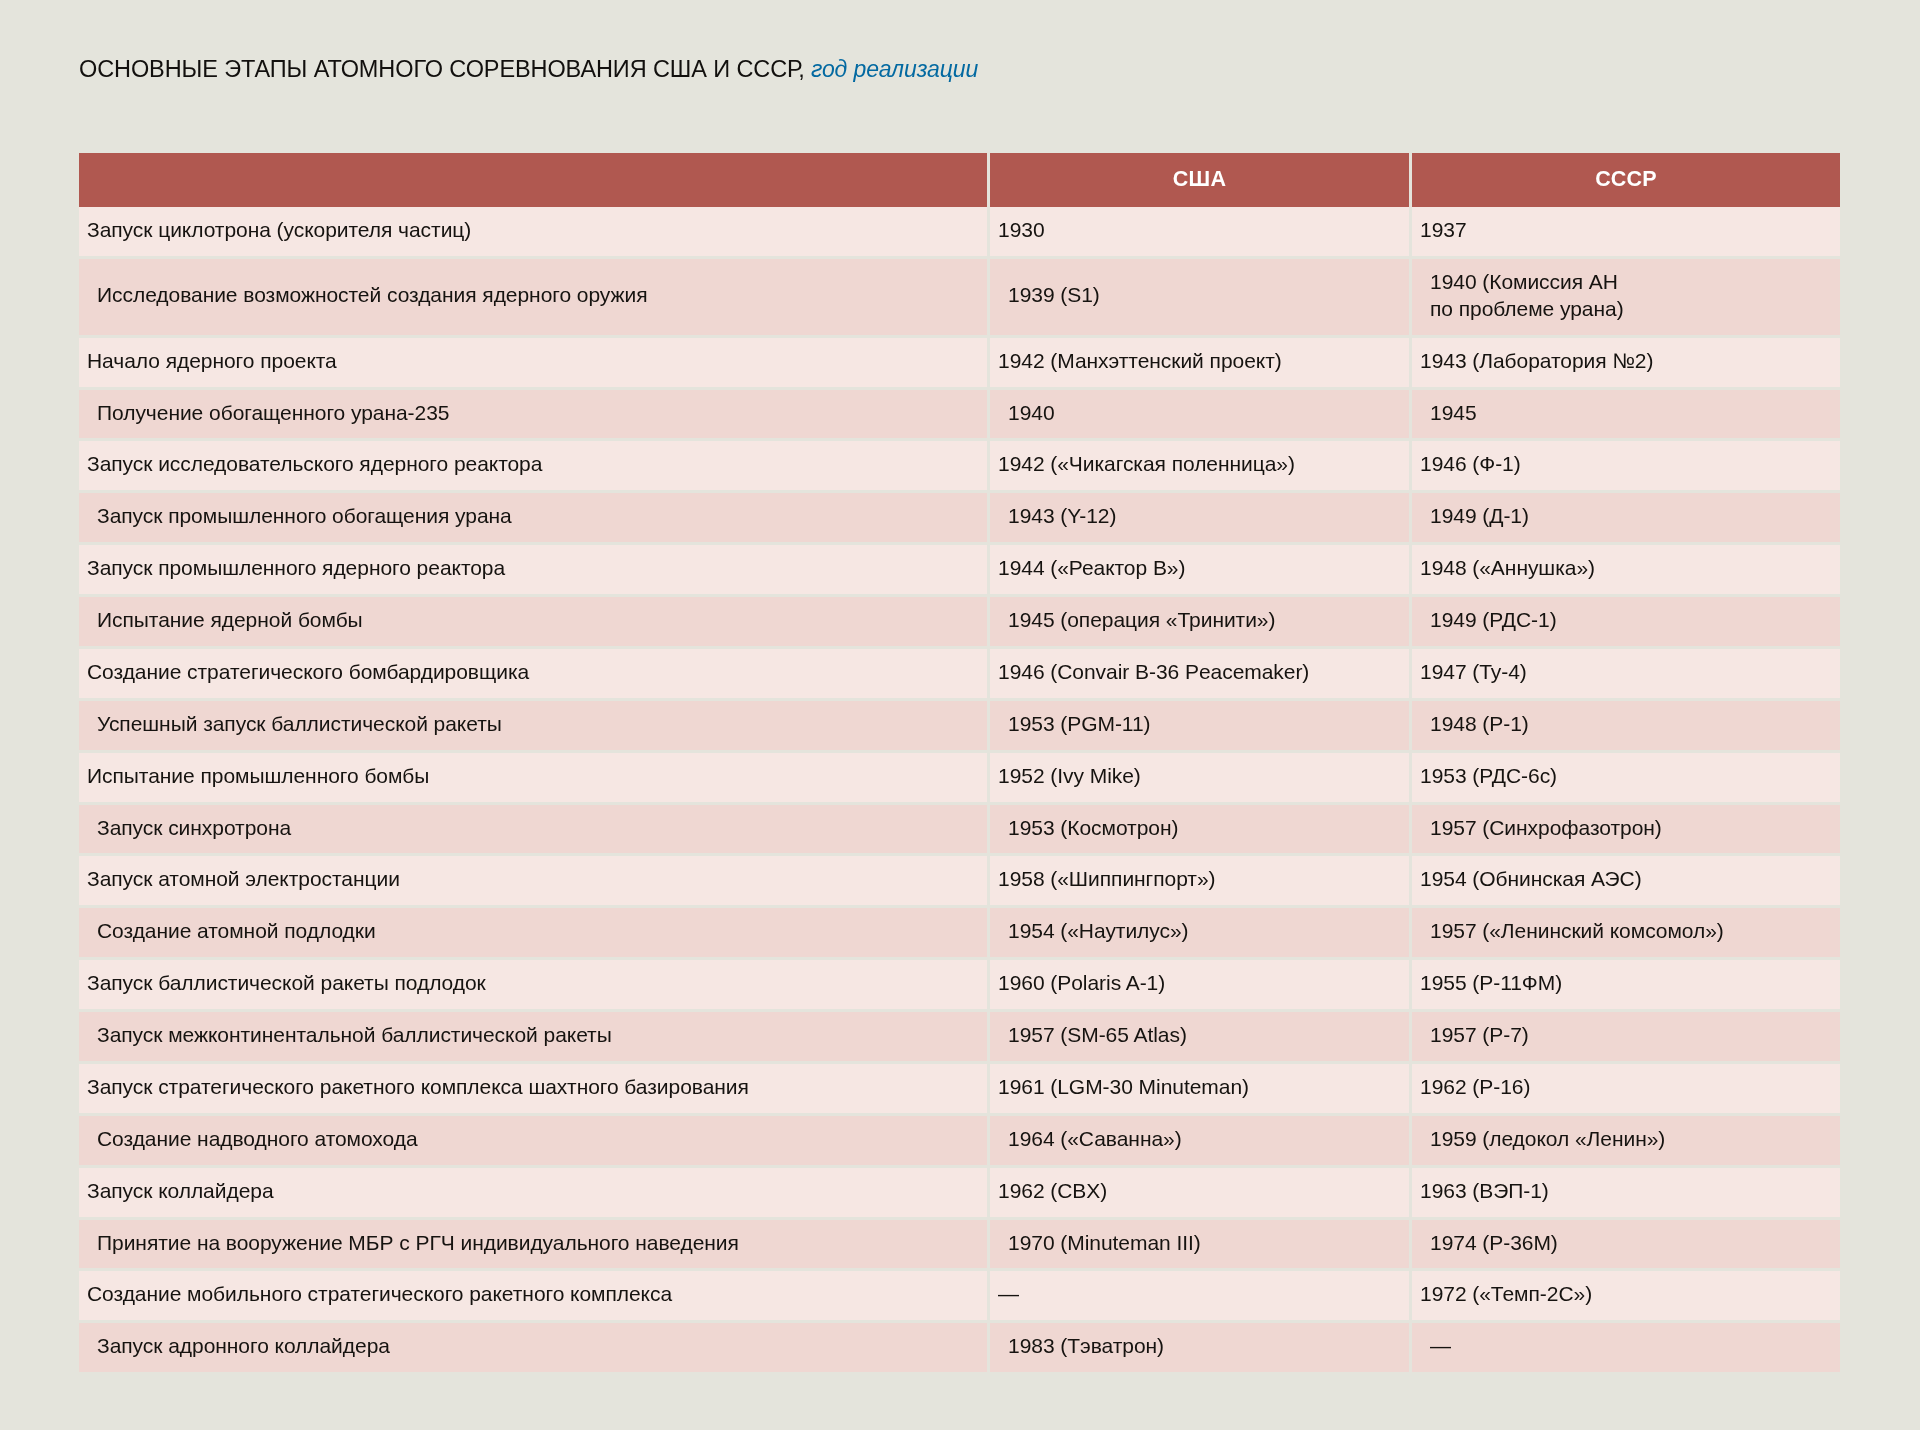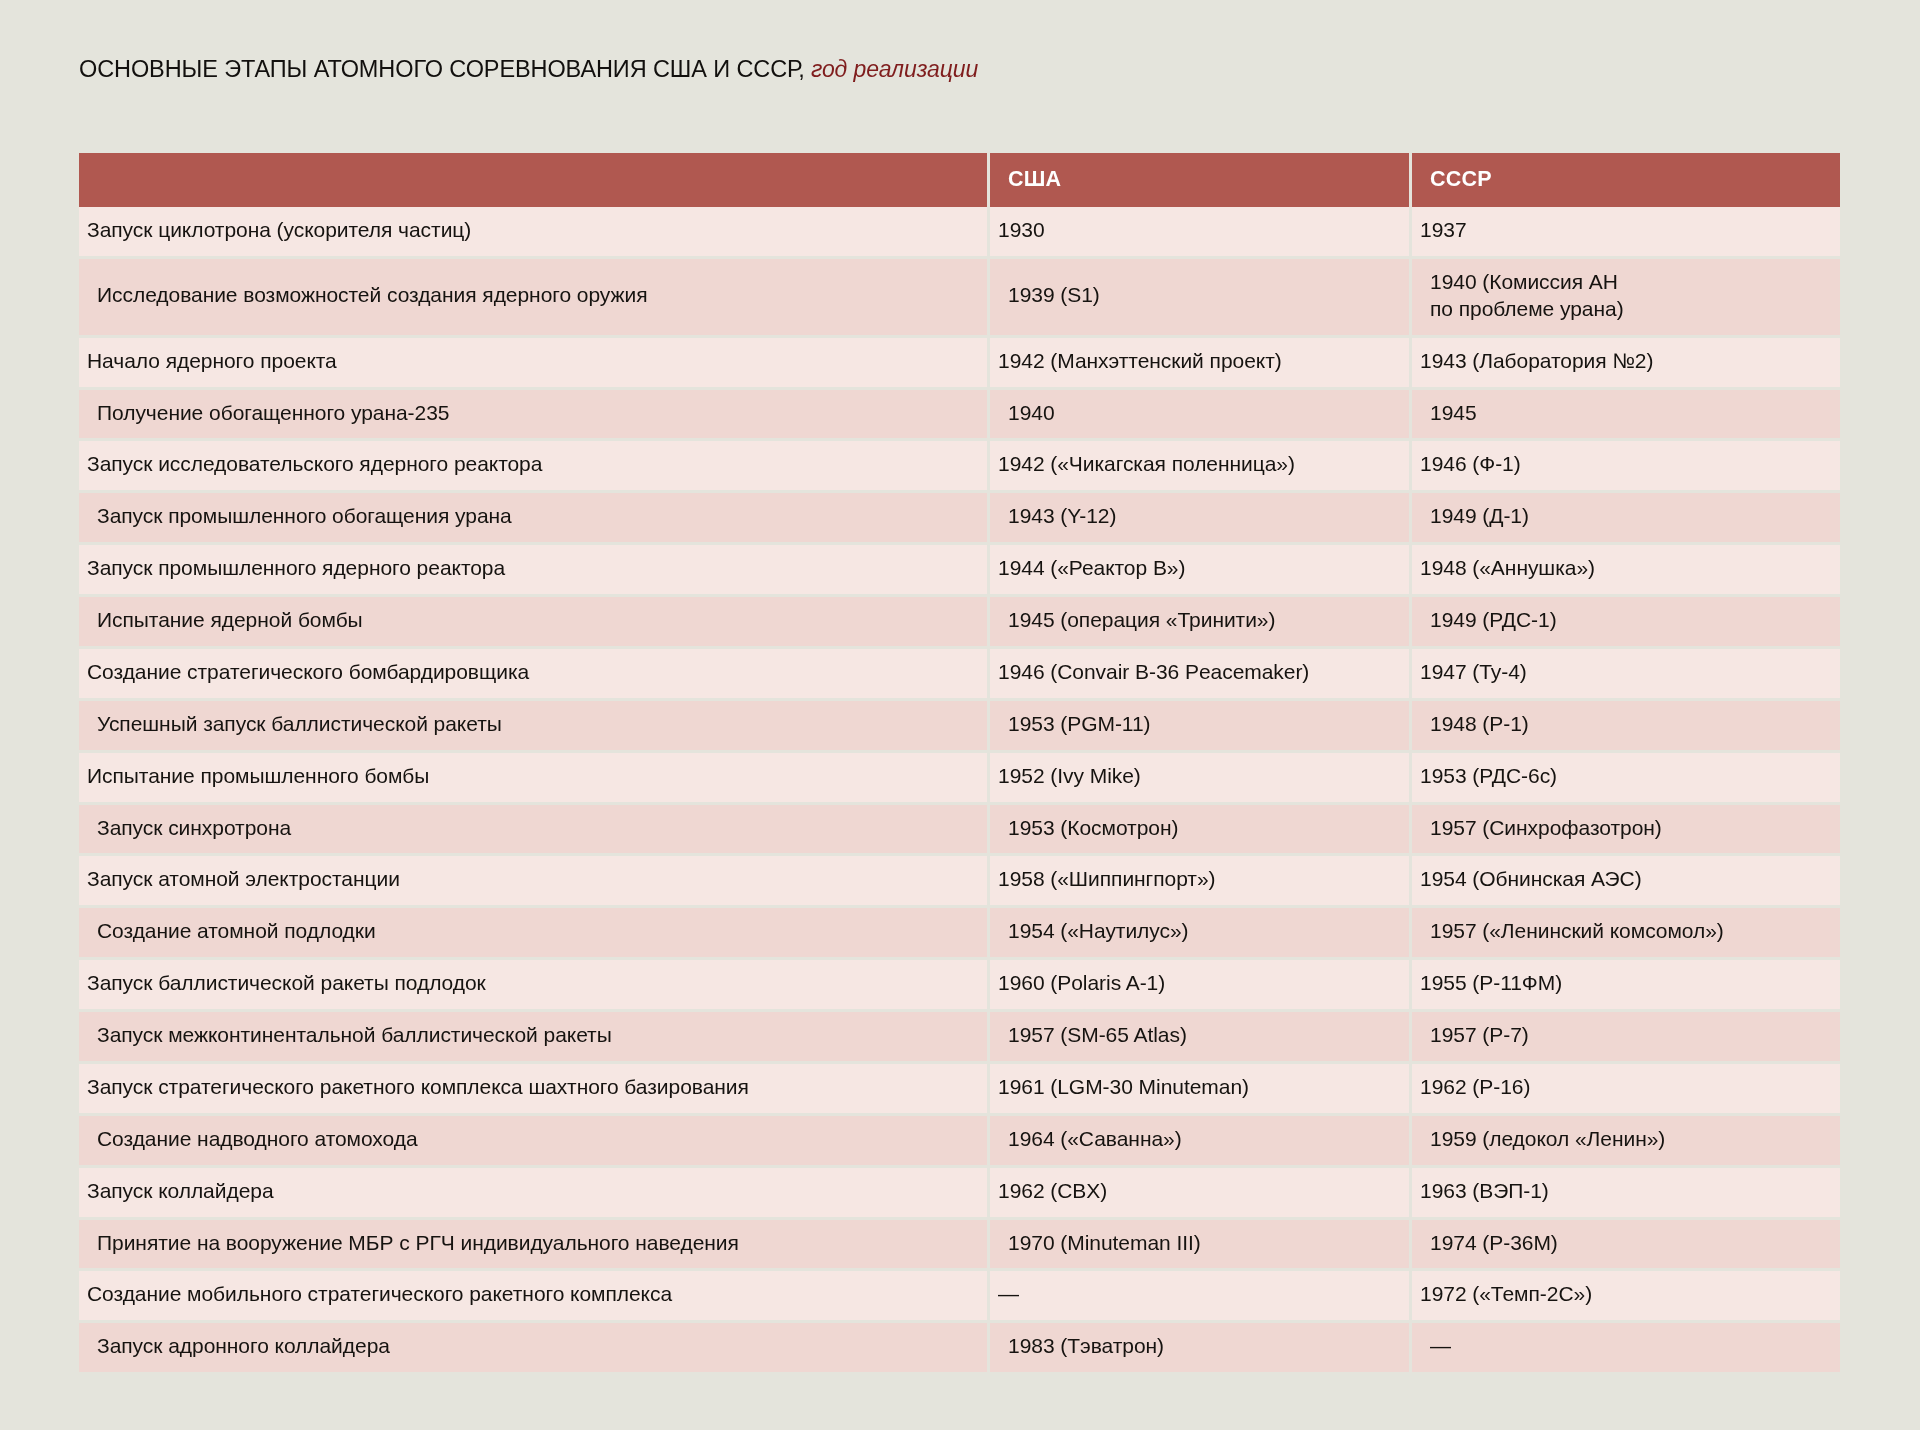--- a/index.html
+++ b/index.html
@@ -34,21 +34,21 @@
     font-size: 23.5px;
     font-weight: 400;
     color: #12100e;
     letter-spacing: -0.1px;
     text-transform: uppercase;
   }
   .title-sub {
     font-size: 23px;
     font-style: italic;
     font-weight: 400;
-    color: #7f1d1d;
+    color: #0369a1;
     letter-spacing: -0.1px;
   }
 
   
   .table {
     position: absolute;
     left: 79px;
     top: 153px;
     width: 1761px;
     border-collapse: separate;
@@ -58,21 +58,21 @@
 
   .table col.c-event { width: 911px; }
   .table col.c-usa   { width: 422px; }
   .table col.c-ussr  { width: 428px; }
 
   thead th {
     background: #b05850;
     color: #ffffff;
     font-size: 21.5px;
     font-weight: 700;
-    text-align: left;
+    text-align: center;
     padding: 14px 18px 15px 18px;
     height: 52px;
     box-sizing: border-box;
     vertical-align: middle;
     border-right: 3px solid #e4e4dc;
     letter-spacing: 0.2px;
   }
   thead th:last-child { border-right: none; }
   thead th.empty-head { color: transparent; }
 

